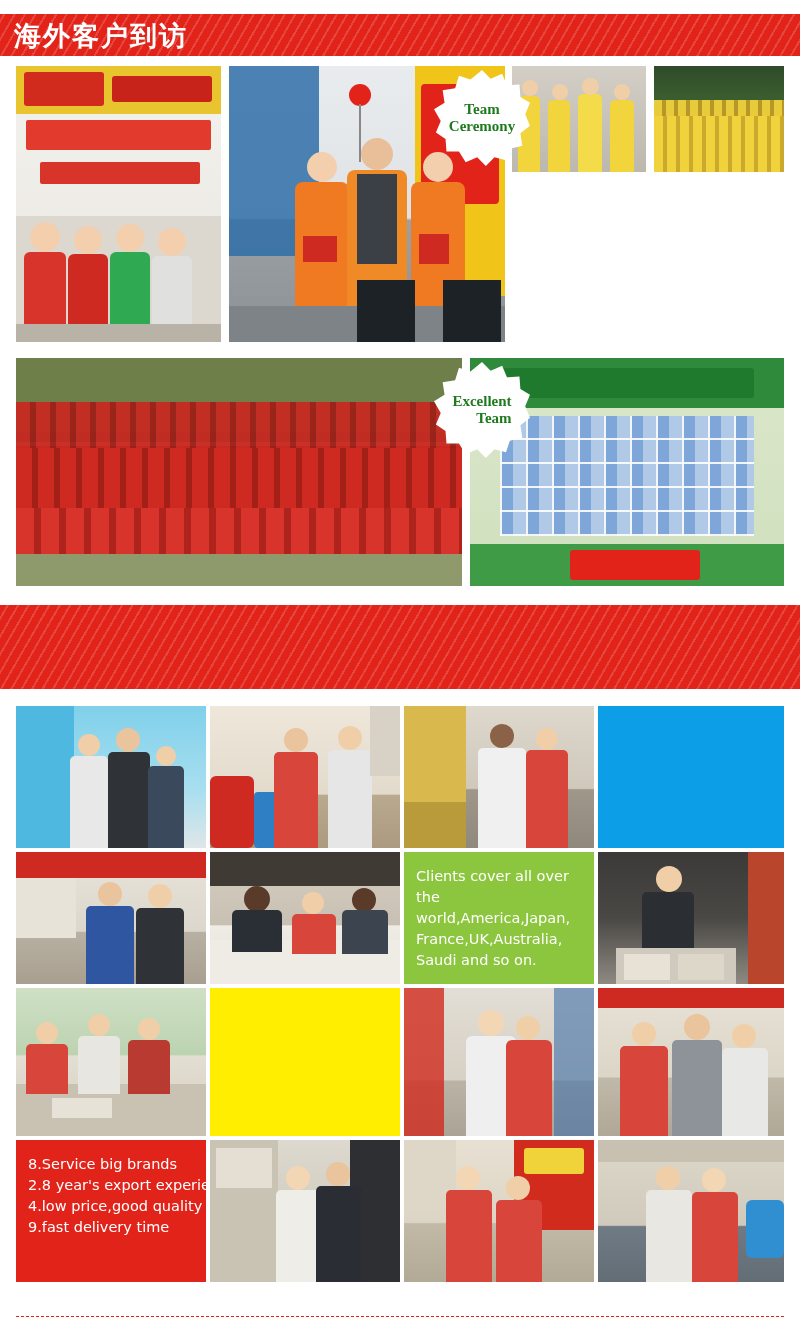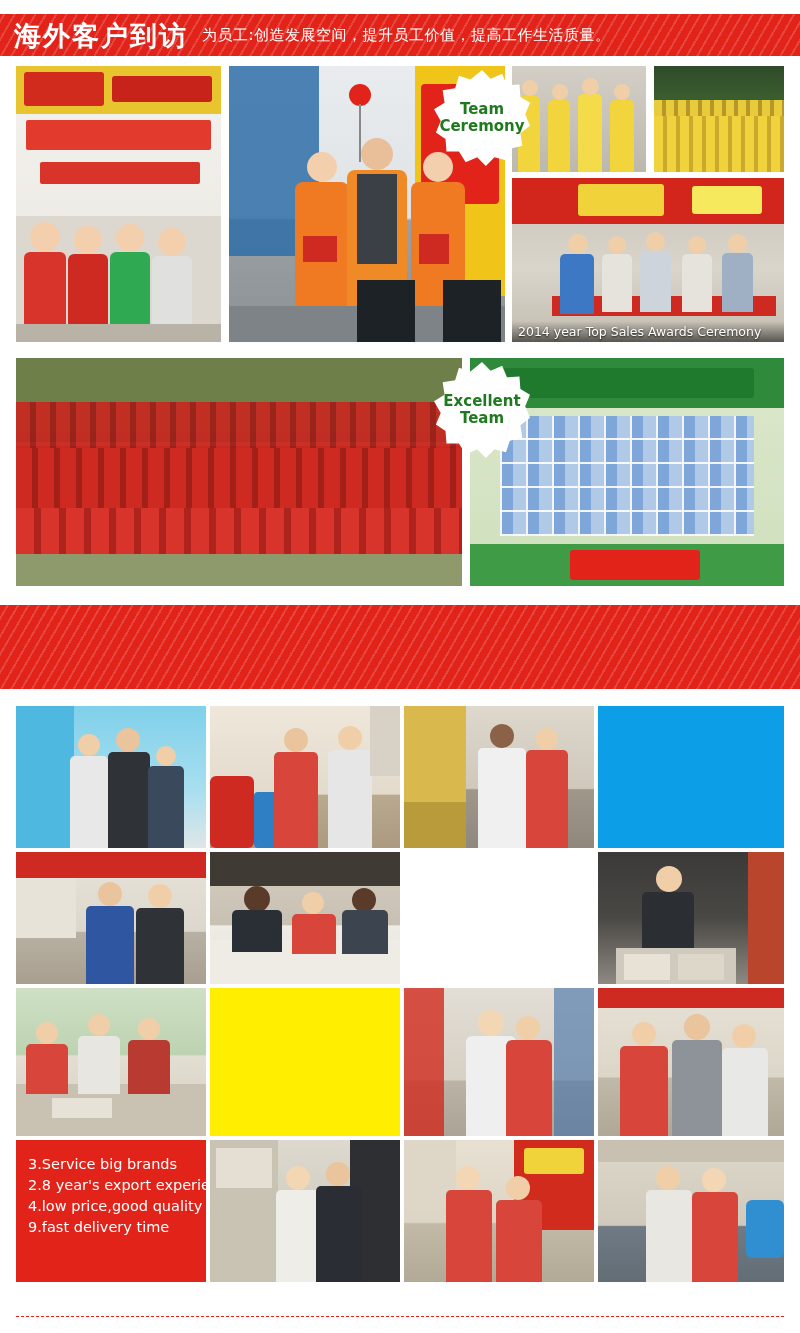--- a/index.html
+++ b/index.html
@@ -109,21 +109,21 @@
     background: #ffffff;
     clip-path: polygon(
       50% 0%, 59% 9%, 71% 4%, 76% 16%, 89% 15%, 90% 28%,
       100% 34%, 95% 46%, 100% 58%, 90% 66%, 92% 79%, 79% 82%,
       75% 94%, 63% 91%, 54% 100%, 45% 91%, 33% 96%, 26% 85%,
       13% 85% , 12% 72%, 2% 65%, 7% 53%, 0% 41%, 11% 34%,
       9% 21%, 22% 19%, 26% 6%, 38% 10%
     );
     box-shadow: 0 0 0 1px rgba(0,0,0,.05);
   }
-  .badge span { display: block; }
+  .badge span { display: block; font-family: Liberation Serif, serif; }
 
   
   .text-tile {
     position: absolute;
     color: #fff;
     font-family: "DejaVu Sans", sans-serif;
     padding: 14px 12px;
     line-height: 1.45;
     font-size: 14.5px;
   }
@@ -147,21 +147,20 @@
 </style>
 </head>
 <body>
 
 <div class="page">
 
   <div class="band" id="band-team">
     <div class="stripes"></div>
     <div class="band-inner">
       <div class="band-title">海外客户到访</div>
-      <div class="band-sub">为员工:创造发展空间，提升员工价值，提高工作生活质量。</div>
     </div>
   </div>
 
   <div class="tile" style="left:16px; top:66px; width:205px; height:276px;">
     <div class="ph" style="background:linear-gradient(180deg,#d6b94b 0%,#e8c94f 16%,#f2f0ec 17%,#e9e6df 100%);"></div>
     <div class="bar" style="left:0;top:0;width:100%;height:48px;background:#e8c42e;"></div>
     <div class="bar" style="left:8px;top:6px;width:80px;height:34px;background:#d12b1e;border-radius:3px;"></div>
     <div class="bar" style="left:96px;top:10px;width:100px;height:26px;background:#c8231a;border-radius:3px;"></div>
     <div class="bar" style="left:10px;top:54px;width:185px;height:30px;background:#e23a2d;border-radius:2px;"></div>
     <div class="bar" style="left:24px;top:96px;width:160px;height:22px;background:#d8342a;border-radius:2px;"></div>
@@ -210,38 +209,20 @@
     <div class="bar" style="left:98px;top:34px;width:24px;height:72px;background:#f2d43c;border-radius:5px 5px 0 0;"></div>
     <div class="blob" style="left:102px;top:18px;width:16px;height:16px;background:#f0cfa8;"></div>
   </div>
 
   <div class="tile" style="left:654px; top:66px; width:130px; height:106px;">
     <div class="ph" style="background:linear-gradient(180deg,#2f4b2a 0%,#3e6331 40%,#6d8a3a 100%);"></div>
     <div class="bar" style="left:0;top:46px;width:130px;height:60px;background:repeating-linear-gradient(90deg,#f0d23c 0px,#f0d23c 9px,#caa92c 9px,#caa92c 13px);"></div>
     <div class="bar" style="left:0;top:34px;width:130px;height:16px;background:repeating-linear-gradient(90deg,#e8cb3a 0px,#e8cb3a 8px,#b89726 8px,#b89726 12px);"></div>
   </div>
 
-  <div class="tile" style="left:512px; top:178px; width:272px; height:164px;">
-    <div class="ph" style="background:linear-gradient(180deg,#c8c3b8 0%,#d9d5cb 55%,#c3bdb0 100%);"></div>
-    <div class="bar" style="left:0;top:0;width:272px;height:46px;background:#d2261c;"></div>
-    <div class="bar" style="left:66px;top:6px;width:86px;height:32px;background:#f1d23a;border-radius:3px;"></div>
-    <div class="bar" style="left:180px;top:8px;width:70px;height:28px;background:#f7e95e;border-radius:3px;"></div>
-    <div class="bar" style="left:40px;top:118px;width:224px;height:20px;background:#cf2a22;"></div>
-    <div class="blob" style="left:56px;top:56px;width:20px;height:20px;background:#f0cfa8;"></div>
-    <div class="bar" style="left:48px;top:76px;width:34px;height:60px;background:#3d78c4;border-radius:5px 5px 0 0;"></div>
-    <div class="blob" style="left:96px;top:58px;width:18px;height:18px;background:#f0cfa8;"></div>
-    <div class="bar" style="left:90px;top:76px;width:30px;height:58px;background:#e6e2dc;border-radius:5px 5px 0 0;"></div>
-    <div class="blob" style="left:134px;top:54px;width:19px;height:19px;background:#f0cfa8;"></div>
-    <div class="bar" style="left:128px;top:73px;width:31px;height:61px;background:#cdd4dc;border-radius:5px 5px 0 0;"></div>
-    <div class="blob" style="left:176px;top:58px;width:18px;height:18px;background:#f0cfa8;"></div>
-    <div class="bar" style="left:170px;top:76px;width:30px;height:58px;background:#e6e2dc;border-radius:5px 5px 0 0;"></div>
-    <div class="blob" style="left:216px;top:56px;width:19px;height:19px;background:#f0cfa8;"></div>
-    <div class="bar" style="left:210px;top:75px;width:31px;height:59px;background:#9fb0c4;border-radius:5px 5px 0 0;"></div>
-    <div class="cap">2014 year Top Sales Awards Ceremony</div>
-  </div>
 
   <div class="badge" style="left:434px; top:70px;">
     <div>
       <span>Team</span>
       <span>Ceremony</span>
     </div>
   </div>
 
   <div class="tile" style="left:16px; top:358px; width:446px; height:228px;">
     <div class="ph" style="background:linear-gradient(180deg,#7d8a54 0%,#93a063 32%,#a9ad7e 33%,#b9bb92 100%);"></div>
@@ -259,21 +240,21 @@
     <div class="bar" style="left:24px;top:10px;width:260px;height:30px;background:#1f7a2d;border-radius:3px;"></div>
     <div class="bar" style="left:30px;top:58px;width:254px;height:120px;
          background:
            repeating-linear-gradient(90deg, rgba(255,255,255,.9) 0px, rgba(255,255,255,.9) 2px, transparent 2px, transparent 26px),
            repeating-linear-gradient(0deg, rgba(255,255,255,.9) 0px, rgba(255,255,255,.9) 2px, transparent 2px, transparent 24px),
            repeating-linear-gradient(90deg,#7fa6d8 0px,#7fa6d8 13px,#b0c9e6 13px,#b0c9e6 26px);"></div>
     <div class="bar" style="left:0;top:186px;width:314px;height:42px;background:#3f9b46;"></div>
     <div class="bar" style="left:100px;top:192px;width:130px;height:30px;background:#e2231a;border-radius:3px;"></div>
   </div>
 
-  <div class="badge" style="left:434px; top:362px;">
+  <div class="badge" style="left:434px; top:362px;text-align:right;">
     <div>
       <span>Excellent</span>
       <span>Team</span>
     </div>
   </div>
 
   <div class="band" id="band-clients">
     <div class="stripes"></div>
     <div class="band-inner">
     </div>
@@ -328,20 +309,23 @@
     <div class="bar" style="left:0;top:0;width:190px;height:34px;background:#3f3a33;"></div>
     <div class="bar" style="left:0;top:88px;width:190px;height:44px;background:#efece6;"></div>
     <div class="blob" style="left:34px;top:34px;width:26px;height:26px;background:#5a3b2a;"></div>
     <div class="bar" style="left:22px;top:58px;width:50px;height:42px;background:#2a2f36;border-radius:5px 5px 0 0;"></div>
     <div class="blob" style="left:92px;top:40px;width:22px;height:22px;background:#f0cfa8;"></div>
     <div class="bar" style="left:82px;top:62px;width:44px;height:40px;background:#d8453a;border-radius:5px 5px 0 0;"></div>
     <div class="blob" style="left:142px;top:36px;width:24px;height:24px;background:#5a3b2a;"></div>
     <div class="bar" style="left:132px;top:58px;width:46px;height:44px;background:#3c4450;border-radius:5px 5px 0 0;"></div>
   </div>
 
+  <div class="text-tile green" style="left:404px; top:852px; width:190px; height:132px;">
+    <div>Clients cover all over the world,America,Japan, France,UK,Australia, Saudi and so on.</div>
+  </div>
 
   <div class="tile" style="left:598px; top:852px; width:186px; height:132px;">
     <div class="ph" style="background:linear-gradient(180deg,#3b3a38 0%,#4a4845 50%,#8e8a82 100%);"></div>
     <div class="bar" style="left:150px;top:0;width:36px;height:132px;background:#b8452c;"></div>
     <div class="blob" style="left:58px;top:14px;width:26px;height:26px;background:#f0cfa8;"></div>
     <div class="bar" style="left:44px;top:40px;width:52px;height:74px;background:#2b2f33;border-radius:5px 5px 0 0;"></div>
     <div class="bar" style="left:18px;top:96px;width:120px;height:36px;background:#cfcabd;"></div>
     <div class="bar" style="left:26px;top:102px;width:46px;height:26px;background:#e8e2d6;"></div>
     <div class="bar" style="left:80px;top:102px;width:46px;height:26px;background:#ddd7c9;"></div>
   </div>
@@ -376,21 +360,21 @@
     <div class="blob" style="left:34px;top:34px;width:24px;height:24px;background:#f0cfa8;"></div>
     <div class="bar" style="left:22px;top:58px;width:48px;height:90px;background:#d8453a;border-radius:5px 5px 0 0;"></div>
     <div class="blob" style="left:86px;top:26px;width:26px;height:26px;background:#e9c49c;"></div>
     <div class="bar" style="left:74px;top:52px;width:50px;height:96px;background:#8d9399;border-radius:5px 5px 0 0;"></div>
     <div class="blob" style="left:134px;top:36px;width:24px;height:24px;background:#f0cfa8;"></div>
     <div class="bar" style="left:124px;top:60px;width:46px;height:88px;background:#e8e8e6;border-radius:5px 5px 0 0;"></div>
   </div>
 
   <div class="text-tile red" style="left:16px; top:1140px; width:190px; height:142px;">
     <ul>
-      <li>3.Service big brands</li>
+      <li>8.Service big brands</li>
       <li>2.8 year's export experience</li>
       <li>4.low price,good quality</li>
       <li>9.fast delivery time</li>
     </ul>
   </div>
 
   <div class="tile" style="left:210px; top:1140px; width:190px; height:142px;">
     <div class="ph" style="background:linear-gradient(180deg,#ded9ce 0%,#d1ccc0 58%,#b5ad9f 59%,#a69e8f 100%);"></div>
     <div class="bar" style="left:0;top:0;width:68px;height:142px;background:#c9c3b4;"></div>
     <div class="bar" style="left:6px;top:8px;width:56px;height:40px;background:#e4dfd2;"></div>

